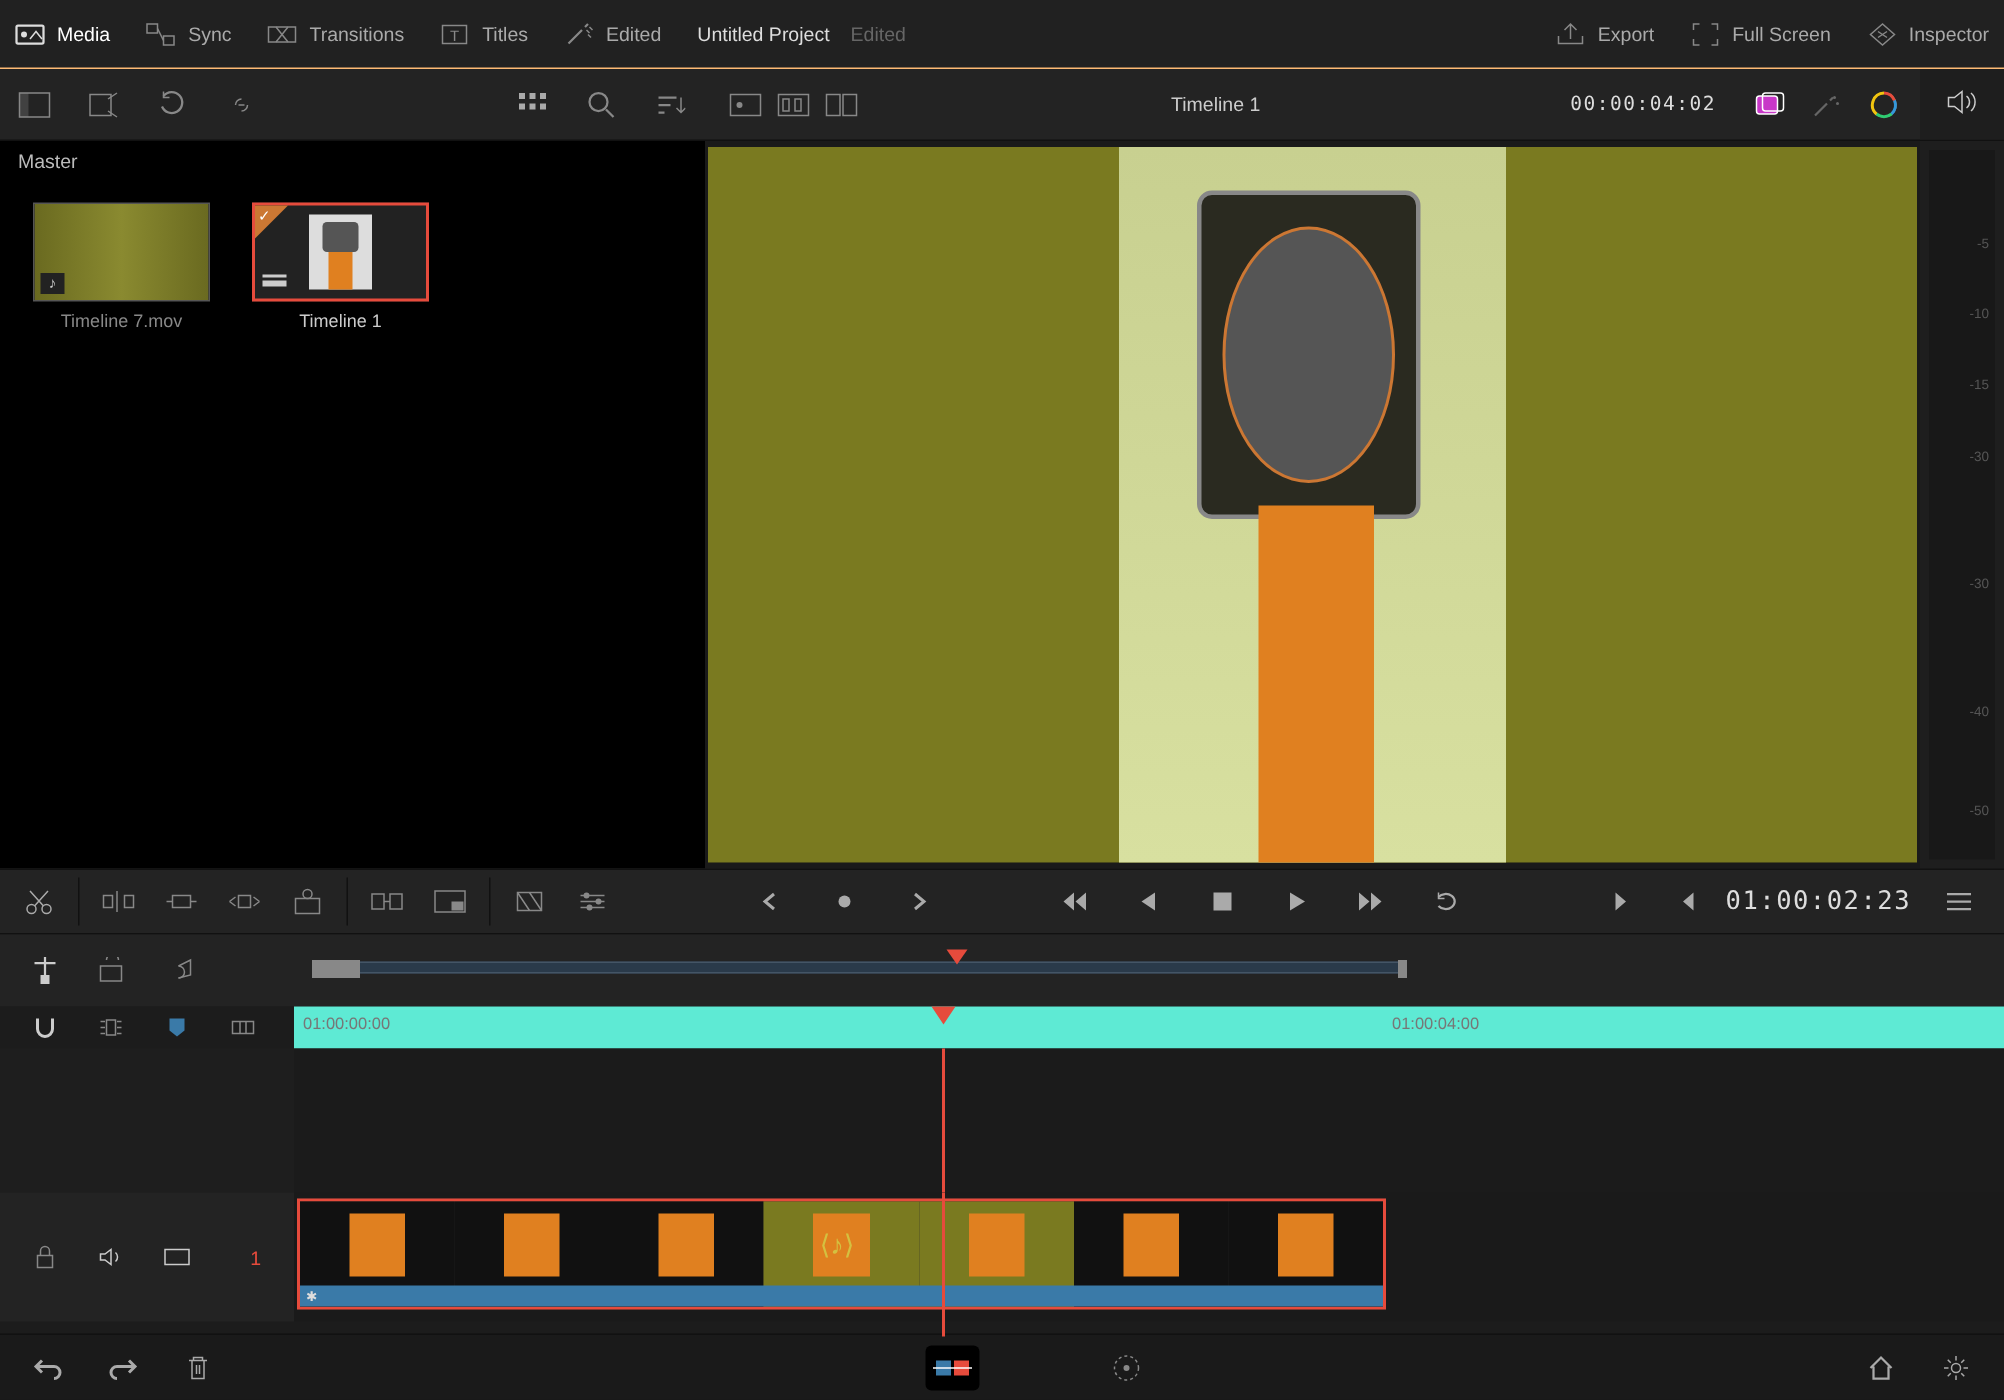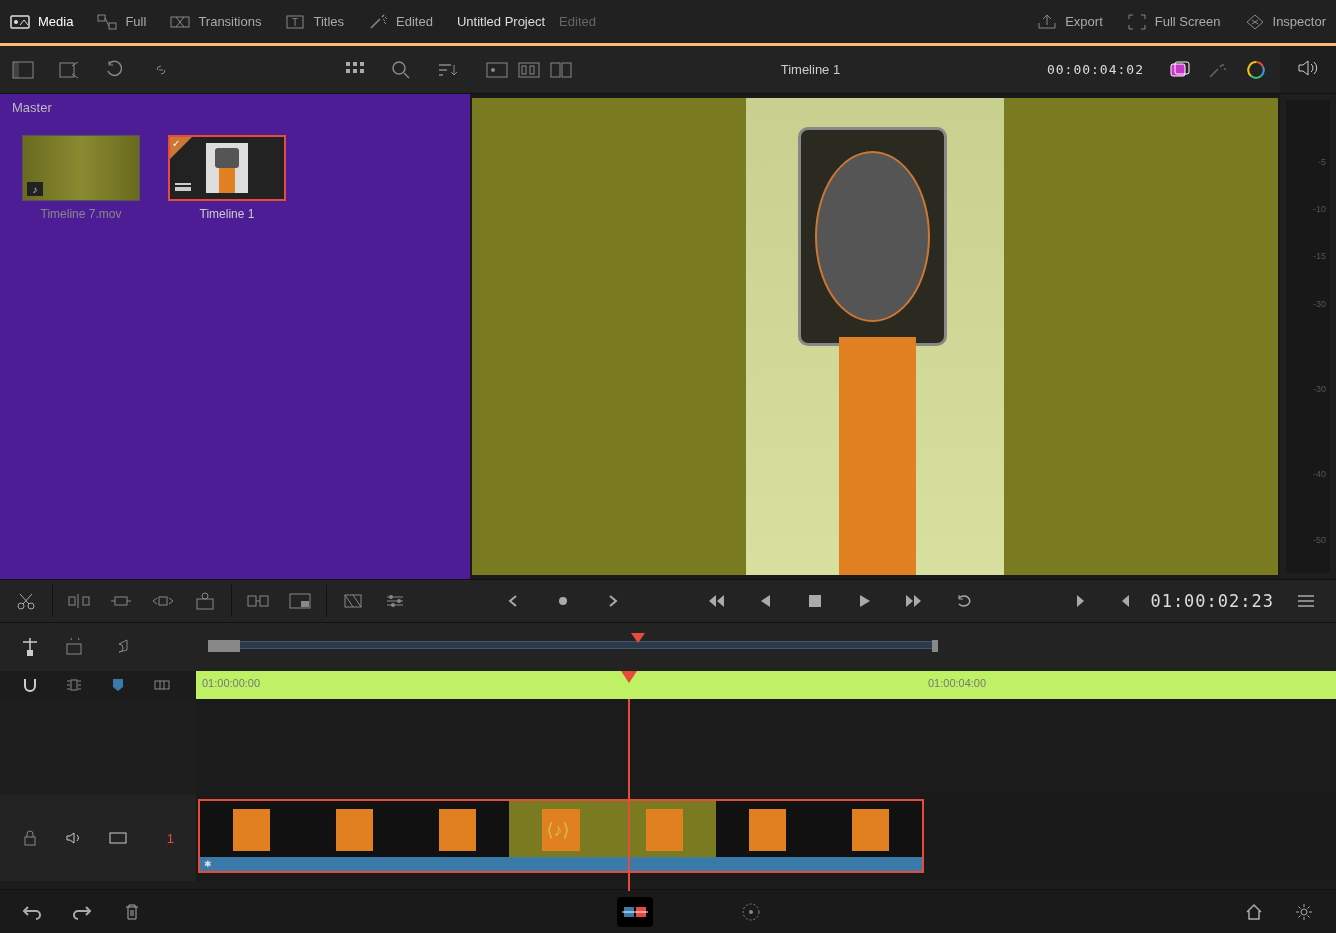--- a/index.html
+++ b/index.html
@@ -1,19 +1,19 @@
 <!DOCTYPE html>
 <html><head>
 <meta charset="utf-8">
 <style>
 * { margin: 0; padding: 0; box-sizing: border-box; }
 body { background:#1a1a1a; color:#aaa; font-family:Arial,sans-serif; font-size:13px; width:1336px; height:933px; overflow:hidden; display:flex; flex-direction:column; }
 
 
-.topbar { height:46px; background:#212121; display:flex; align-items:center; padding:0 10px; border-bottom:3px solid #fdba74; gap:24px; }
+.topbar { height:46px; background:#212121; display:flex; align-items:center; padding:0 10px; border-bottom:1px solid #fdba74; gap:24px; }
 .topbar .group { display:flex; align-items:center; gap:8px; cursor:pointer; }
 .topbar .active { color:#fff; }
 .topbar .center { flex:1; display:flex; justify-content:flex-start; align-items:center; gap:14px; }
 .topbar .ptitle { color:#ddd; }
 .topbar .edited { color:#666; }
 .topbar .right { display:flex; gap:24px; align-items:center; }
 
 
 .row2 { height:48px; background:#232323; display:flex; border-bottom:1px solid #111; }
 .row2-left { width:470px; display:flex; align-items:center; }
@@ -22,21 +22,21 @@
 .row2-right { flex:1; display:flex; align-items:center; padding:0 14px; gap:10px; }
 .row2-right .viewbtns { display:flex; gap:6px; }
 .row2-right .vbtn { width:26px; height:22px; display:flex; align-items:center; justify-content:center; cursor:pointer; }
 .row2-right .tname { flex:1; text-align:center; color:#ccc; }
 .row2-right .tcode { color:#ddd; font-family:monospace; letter-spacing:1px; }
 .row2-right .ricons { display:flex; gap:18px; align-items:center; margin-left:14px; }
 .speaker-col { width:56px; display:flex; align-items:flex-start; justify-content:center; padding-top:12px; background:#1e1e1e; }
 
 
 .content { flex:1; display:flex; min-height:0; }
-.media-panel { width:470px; background:#4c1d95; display:flex; flex-direction:column; }
+.media-panel { width:470px; background:#000000; display:flex; flex-direction:column; }
 .master-label { padding:6px 12px; color:#bbb; }
 .thumbs { display:flex; gap:28px; padding:14px 22px; }
 .thumb { display:flex; flex-direction:column; align-items:center; gap:6px; }
 .thumb .img { width:118px; height:66px; background:#333; border:1px solid #555; position:relative; }
 .thumb.selected .img { border:2px solid #e64b3c; }
 .thumb .name { color:#888; font-size:12px; }
 .thumb.selected .name { color:#ccc; }
 .thumb .badge { position:absolute; bottom:4px; left:4px; width:16px; height:14px; background:#222; color:#ccc; font-size:10px; display:flex; align-items:center; justify-content:center; }
 .thumb .tlbadge { position:absolute; bottom:4px; left:4px; width:18px; height:14px; background:#222; }
 .thumb .corner { position:absolute; top:0; left:0; width:0; height:0; border-left:22px solid #c73; border-bottom:22px solid transparent; }
@@ -69,21 +69,21 @@
 .mini-bar { position:absolute; top:18px; left:14px; right:400px; height:8px; background:#2a3a4a; border:1px solid #456; }
 .mini-bar .edge { position:absolute; top:-2px; width:6px; height:12px; background:#888; }
 .mini-bar .edge.left { left:-3px; }
 .mini-bar .edge.right { right:-3px; }
 .playhead-mini { position:absolute; top:10px; width:0; height:0; border-left:7px solid transparent; border-right:7px solid transparent; border-top:10px solid #e64b3c; }
 
 
 .tl-area { height:218px; background:#1c1c1c; display:flex; flex-direction:column; }
 .tl-row1 { height:28px; display:flex; }
 .tl-row1 .tools { width:196px; display:flex; align-items:center; gap:16px; padding:0 16px; }
-.tl-row1 .ruler { flex:1; position:relative; background:#bef264; }
+.tl-row1 .ruler { flex:1; position:relative; background:#5eead4; }
 .tl-row1 .tmark { position:absolute; top:6px; color:#777; font-size:11px; }
 .tl-row1 .ph2 { position:absolute; top:0; width:0; height:0; border-left:8px solid transparent; border-right:8px solid transparent; border-top:12px solid #e64b3c; }
 .tl-empty { height:96px; display:flex; }
 .tl-empty .head { width:196px; background:#1e1e1e; }
 .tl-empty .body { flex:1; position:relative; background:#1b1b1b; }
 .tl-empty .body .playline { position:absolute; top:0; bottom:0; width:2px; background:#e64b3c; }
 .tl-video { height:86px; display:flex; }
 .tl-video .head { width:196px; background:#232323; display:flex; align-items:center; gap:16px; padding:0 16px; }
 .tl-video .head .trackno { color:#e64b3c; margin-left:auto; margin-right:6px; }
 .tl-video .body { flex:1; position:relative; background:#1a1a1a; }
@@ -119,21 +119,21 @@
         <path d="M10 12 L14 7 L18 12" fill="none" stroke="#ddd"></path>
       </svg>
     <span>Media</span>
   </div>
   <div class="group">
     <svg class="ic" viewBox="0 0 20 18">
         <rect x="1" y="2" width="7" height="6" fill="none" stroke="#888"></rect>
         <rect x="12" y="10" width="7" height="6" fill="none" stroke="#888"></rect>
         <path d="M8 5 L12 13" stroke="#888"></path>
       </svg>
-    <span>Full</span>
+    <span>Sync</span>
   </div>
   <div class="group">
     <svg class="ic" viewBox="0 0 20 18">
         <rect x="1" y="4" width="18" height="10" fill="none" stroke="#888"></rect>
         <path d="M6 4 L14 14 M14 4 L6 14" stroke="#888"></path>
       </svg>
     <span>Transitions</span>
   </div>
   <div class="group">
     <svg class="ic" viewBox="0 0 20 18">

